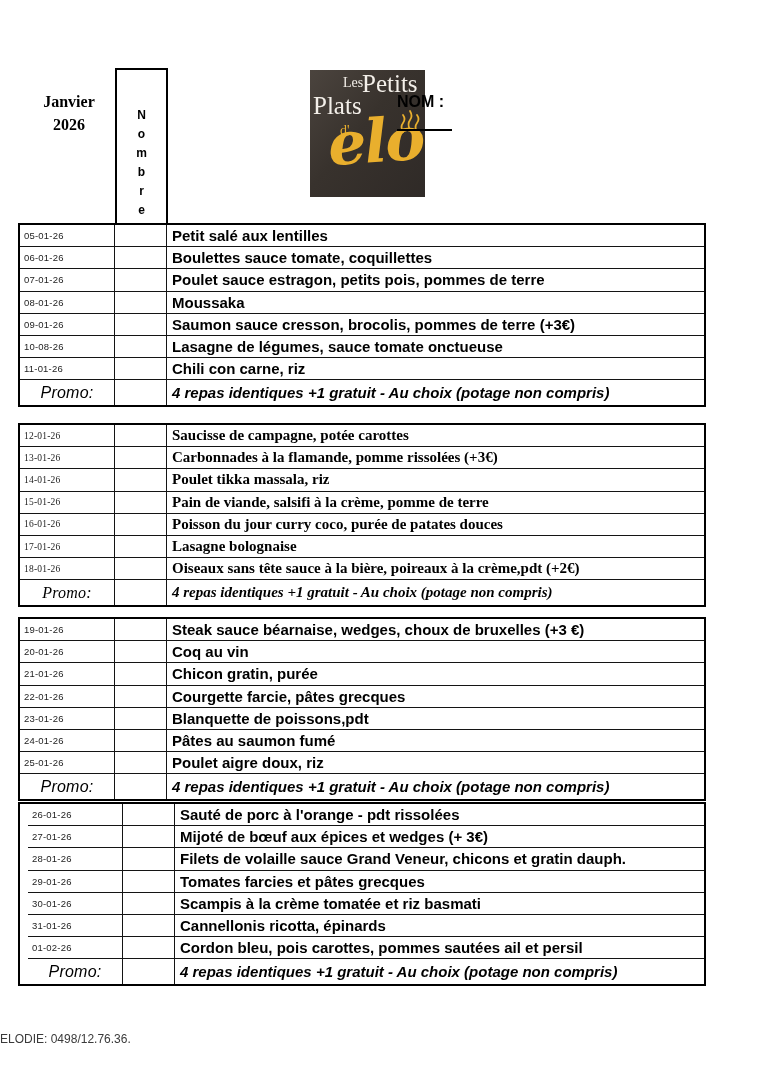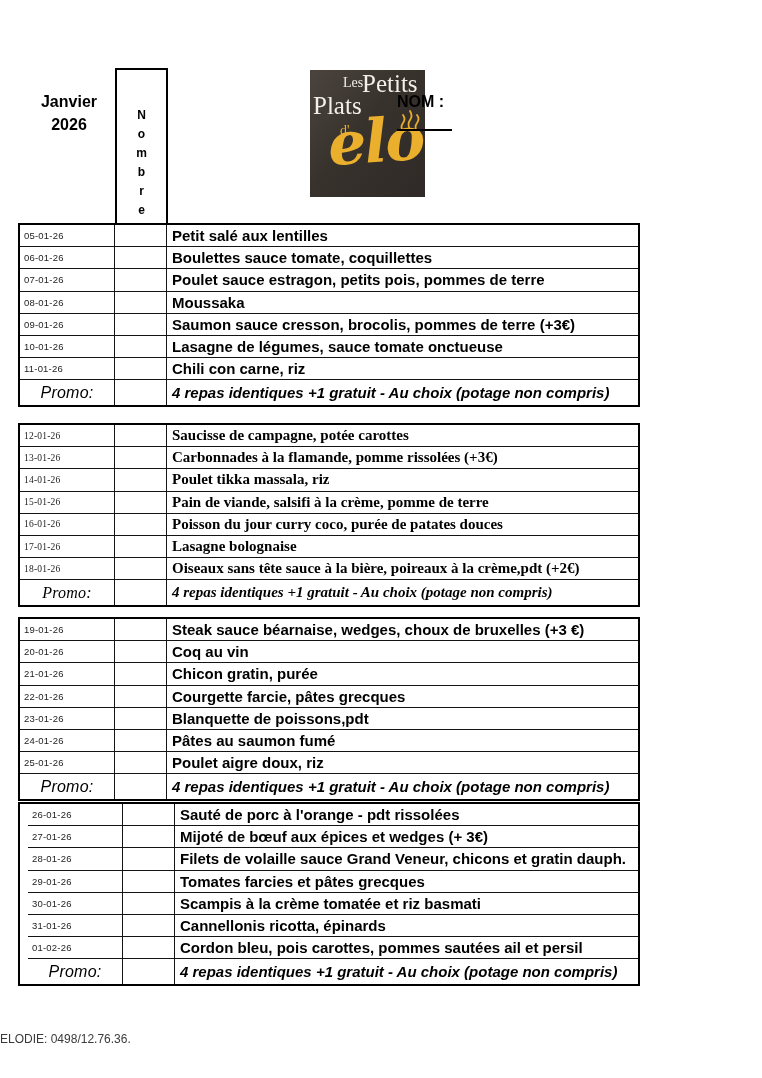--- a/index.html
+++ b/index.html
@@ -5,21 +5,21 @@
   * { margin:0; padding:0; box-sizing:border-box; }
   html,body { background:#fff; }
   .page {
     position:relative; width:762px; height:1078px; background:#ffffff;
     font-family:"Liberation Sans", sans-serif; color:#000; overflow:hidden;
   }
 
   
   .month-block {
     position:absolute; left:26px; top:90px; width:86px;
-    text-align:center; font-weight:bold; font-size:16px; line-height:23px;
+    text-align:center; font-weight:bold; font-size:16px; line-height:23px;font-family:Liberation Serif, serif;
   }
   .nombre-box {
     position:absolute; left:115px; top:68px; width:53px; height:155px;
     border:2px solid #000; border-bottom:none;
     display:flex; flex-direction:column; align-items:center; justify-content:flex-end;
     padding-bottom:3px; font-weight:bold; font-size:12px; line-height:19px;
   }
   .logo {
     position:absolute; left:262px; top:70px; width:115px; height:127px;
     background:linear-gradient(130deg,#4b443e 0%,#38322d 45%,#2f2a27 100%);
@@ -37,21 +37,21 @@
   }
   .logo svg.steam { position:absolute; left:88px; top:34px; }
   .nom-label {
     position:absolute; left:397px; top:93px;
     font-weight:bold; font-size:16px; border-bottom:2px solid #000;
     padding:0 8px 18px 0;
   }
 
   
   .block {
-    position:absolute; left:18px; width:622px;
+    position:absolute; left:18px; width:688px;
     border:2px solid #000; background:#fff;
   }
   .row { display:grid; grid-template-columns:95px 52px 1fr; height:22.2px; border-bottom:1px solid #141414; }
   .row:last-child { border-bottom:none; }
   .row.promo { height:25px; }
   .cell { display:flex; align-items:center; overflow:hidden; }
   .cell-date {
     border-right:1px solid #141414; padding-left:4px;
     font-size:9.5px; color:#1c1c1c; letter-spacing:0.2px;
   }
@@ -122,21 +122,21 @@
       <div class="cell cell-date">08-01-26</div>
       <div class="cell cell-num"></div>
       <div class="cell cell-meal">Moussaka</div>
     </div>
     <div class="row">
       <div class="cell cell-date">09-01-26</div>
       <div class="cell cell-num"></div>
       <div class="cell cell-meal">Saumon sauce cresson, brocolis, pommes de terre (+3€)</div>
     </div>
     <div class="row">
-      <div class="cell cell-date">10-01-26</div>
+      <div class="cell cell-date">10-08-26</div>
       <div class="cell cell-num"></div>
       <div class="cell cell-meal">Lasagne de légumes, sauce tomate onctueuse</div>
     </div>
     <div class="row">
       <div class="cell cell-date">11-01-26</div>
       <div class="cell cell-num"></div>
       <div class="cell cell-meal">Chili con carne, riz</div>
     </div>
     <div class="row promo">
       <div class="cell cell-date">Promo:</div>

